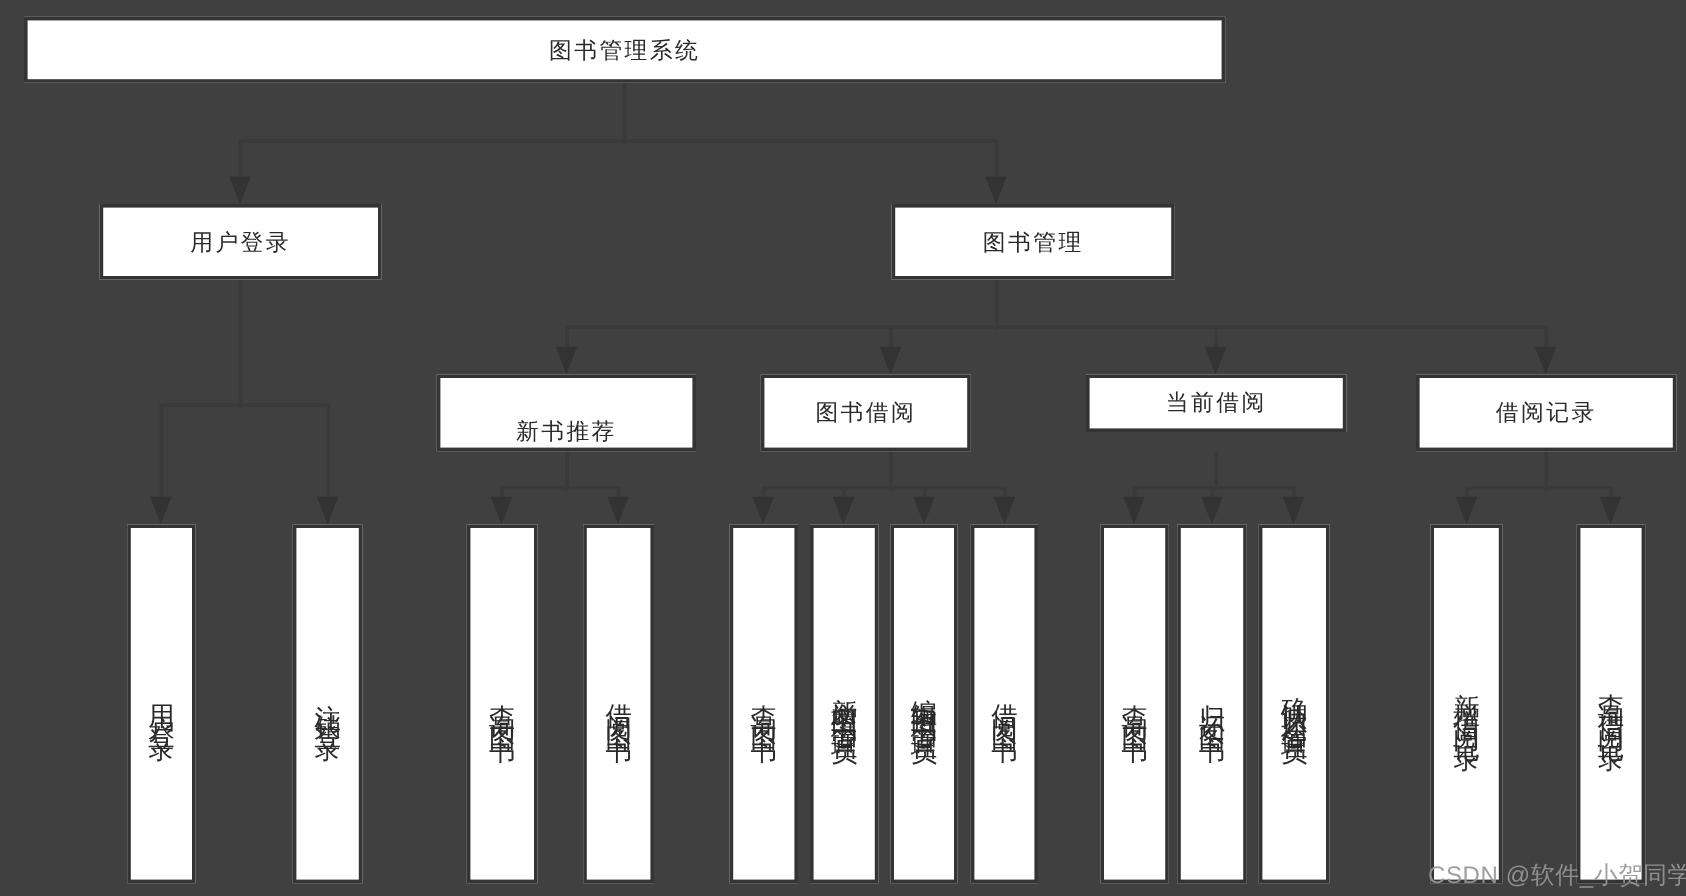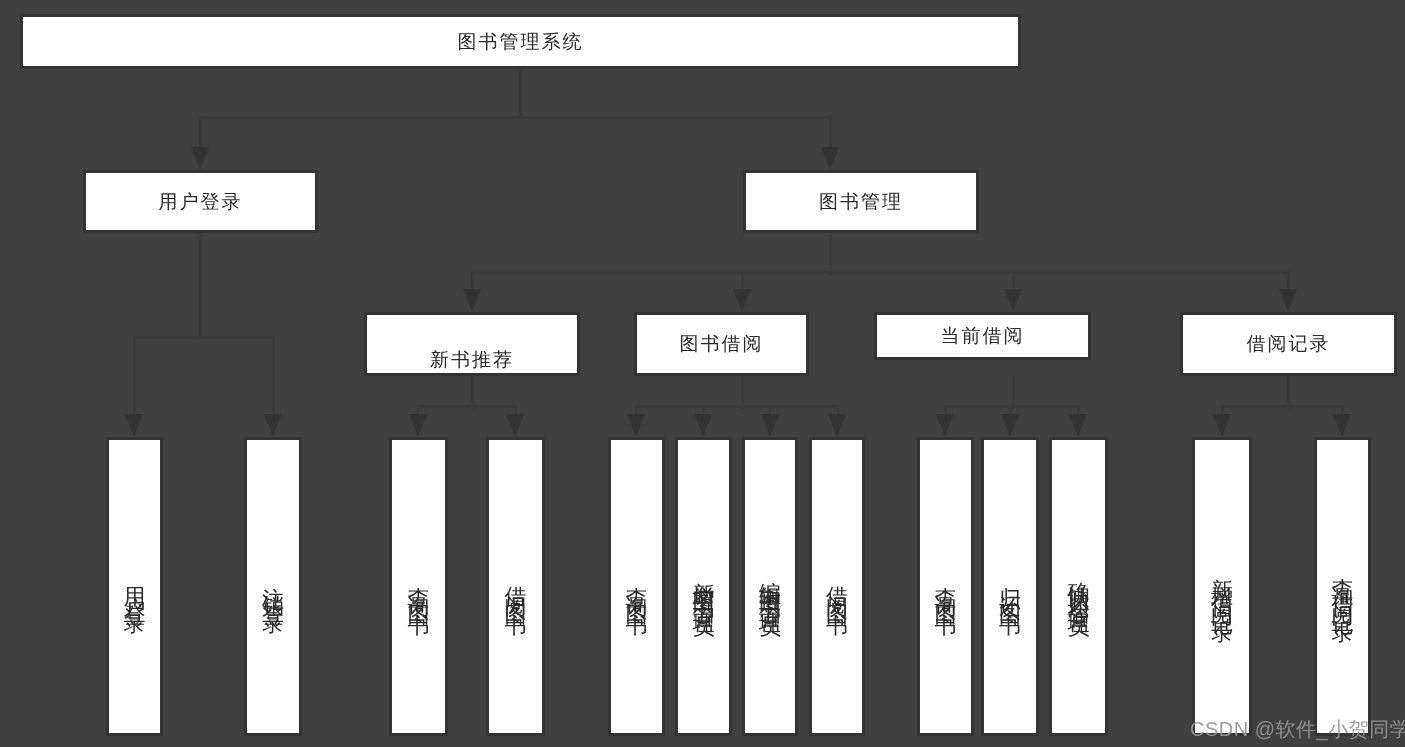--- a/index.html
+++ b/index.html
@@ -124,21 +124,21 @@
       </div>
       <div class="node horizontal" style="left: 712px; top: 170px; width: 236px; height: 63px; margin-left: 31px;">
         <span>图书管理</span>
       </div>
       <div class="node horizontal" style="left: 364px; top: 312px; width: 216px; height: 64px; align-items: flex-end;">
         <span>新书推荐</span>
       </div>
       <div class="node horizontal" style="left: 634px; top: 312px; width: 175px; height: 64px;">
         <span>图书借阅</span>
       </div>
-      <div class="node horizontal" style="left: 874px; top: 312px; width: 217px; height: 48px; justify-content: center;">
+      <div class="node horizontal" style="left: 905px; top: 312px; width: 217px; height: 48px; justify-content: center;">
         <span>当前借阅</span>
       </div>
       <div class="node horizontal" style="left: 1180px; top: 312px; width: 217px; height: 64px;">
         <span>借阅记录</span>
       </div>
       <div class="node vertical" style="left: 106px; top: 437px; width: 57px; height: 299px;">
         <span class="vspace-wide">用户登录</span>
       </div>
       <div class="node vertical" style="left: 244px; top: 437px; width: 58px; height: 299px;">
         <span class="vspace-wide">注销登录</span>

